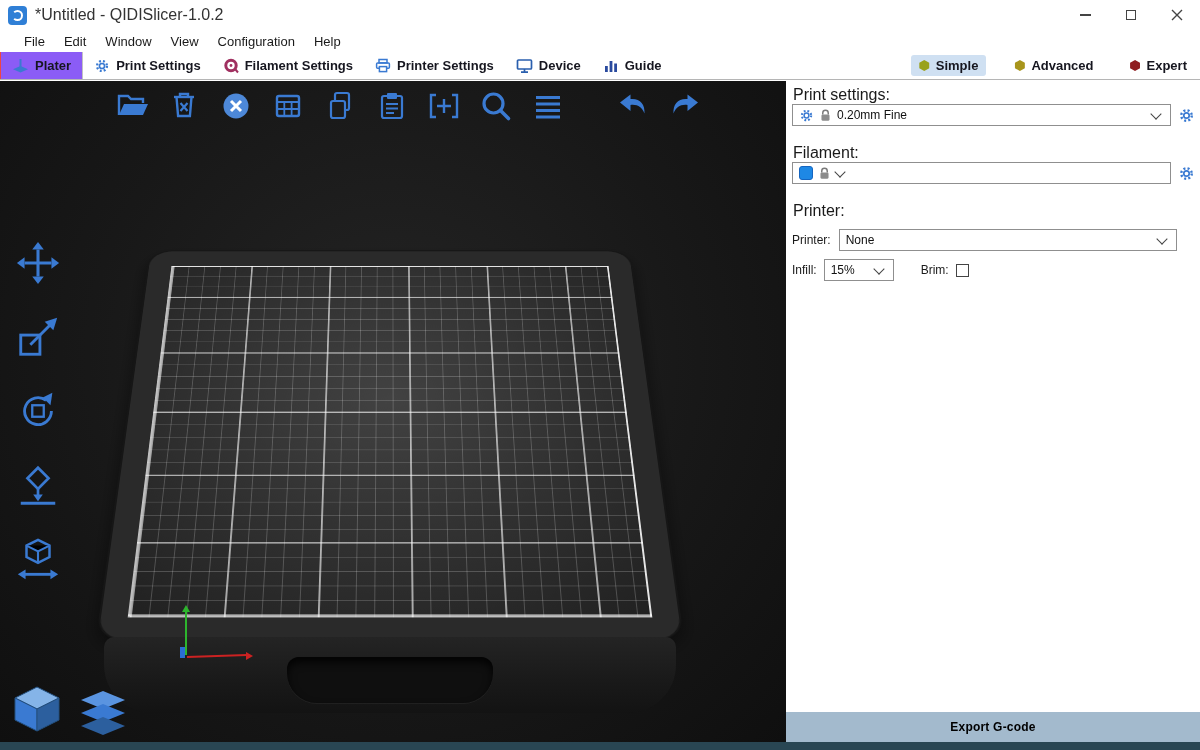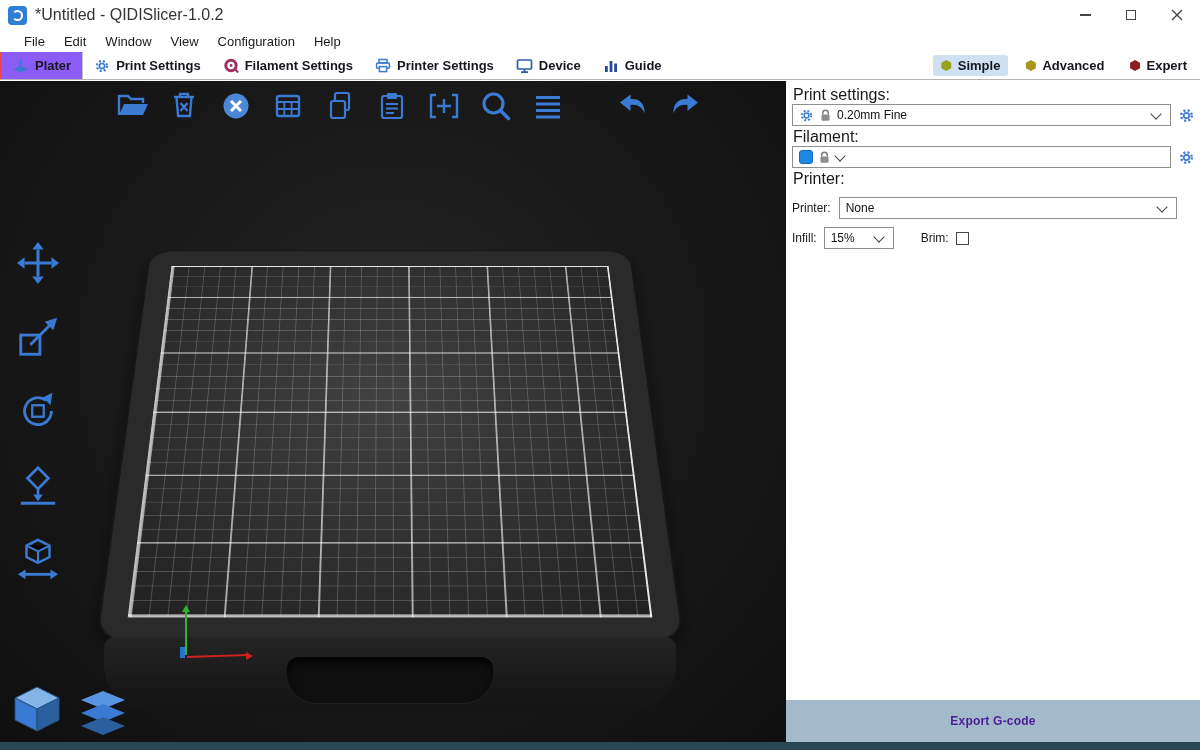--- a/index.html
+++ b/index.html
@@ -19,21 +19,21 @@
   .max-glyph { width:10px; height:10px; border:1.3px solid #444; }
 
   
   .menubar { height:22px; display:flex; align-items:center; padding-left:21px; font-size:13px; color:#1a1a1a; }
   .menu-item { margin-right:13px; padding:0 3px; cursor:default; }
 
   
   .tabbar { height:28px; border-bottom:1px solid #b5b5b5; display:flex; align-items:stretch; background:#fff; }
   .tab { display:flex; align-items:center; gap:6px; padding:0 11px; font-size:13px; font-weight:600; color:#16161f; }
   .tab.active { background:#8b5cf6; border-left:1px solid #ef4444; border-right:1px solid #c2c2c2; }
-  .modes { margin-left:auto; display:flex; align-items:center; gap:9px; padding-right:5px; }
+  .modes { margin-left:auto; display:flex; align-items:center; gap:20px; padding-right:5px; }
   .mode { display:flex; align-items:center; gap:6px; font-size:13px; font-weight:600; color:#16161f;
           padding:3px 8px; border-radius:3px; }
   .mode.active { background:#cfe0f2; }
   .hex { width:11px; height:11px; clip-path:polygon(50% 0%,95% 25%,95% 75%,50% 100%,5% 75%,5% 25%); }
 
   
   .main { position:absolute; top:81px; left:0; right:0; bottom:8px; display:flex; }
   .viewport { position:relative; width:786px; height:100%; overflow:hidden;
               background:radial-gradient(ellipse at 50% 42%, #242424 0%, #181818 55%, #0f0f0f 100%); }
   .sidebar { position:relative; flex:1; background:#fff; padding:3px 4px 0 6px; }
@@ -74,37 +74,37 @@
   .axis-y-head { position:absolute; left:4px; top:-4px; width:0; height:0;
                  border-left:4px solid transparent; border-right:4px solid transparent; border-bottom:7px solid #2db52d; }
   .axis-x { position:absolute; left:9px; top:47px; width:60px; height:2px; background:#cc2222;
             transform:rotate(-2deg); transform-origin:left center; }
   .axis-x-head { position:absolute; left:68px; top:43px; width:0; height:0;
                  border-top:4px solid transparent; border-bottom:4px solid transparent; border-left:7px solid #cc2222; }
   .axis-z { position:absolute; left:2px; top:38px; width:5px; height:11px; background:#2a6fd4; }
 
   
   .f-label { font-size:16px; line-height:13px; color:#1a1a1a; margin:4px 0 3px 1px; }
-  .combo-row { display:flex; align-items:center; gap:6px; margin-bottom:4px;justify-content:space-between; }
+  .combo-row { display:flex; align-items:center; gap:6px; margin-bottom:20px;justify-content:space-between; }
   .combo { flex:1; height:22px; border:1px solid #8f8f8f; background:#fff;
            display:flex; align-items:center; gap:6px; padding:0 2px 0 6px; }
   .combo-value { font-size:12px; color:#111; flex:1; white-space:nowrap; overflow:hidden; }
   .chev { width:8px; height:8px; border-right:1.6px solid #444; border-bottom:1.6px solid #444;
           transform:rotate(45deg); margin:-3px 8px 0 0; flex:none; }
   .gear-btn { width:19px; height:19px; flex:none; display:flex; align-items:center; justify-content:center; }
   .swatch { width:14px; height:14px; border:1px solid #1565c0; border-radius:3px; flex:none; }
   .inline-row { display:flex; align-items:center; padding-right:19px; }
   .row-supports { margin-top:12px; }
   .row-infill { margin-top:8px; padding-right:0; }
   .inline-label { font-size:12px; color:#1a1a1a; flex:none; }
   .combo-sm { flex:none; width:70px; }
   .checkbox { width:13px; height:13px; border:1px solid #444; background:#fff; flex:none; }
-  .export-btn { position:absolute; left:0; right:0; bottom:0; height:42px;
+  .export-btn { position:absolute; left:0; right:0; bottom:0; height:30px;
                 display:flex; align-items:center; justify-content:center;
-                font-size:12px; font-weight:700; color:#4c1d95; letter-spacing:.2px; }
+                font-size:12px; font-weight:700; color:#000000; letter-spacing:.2px; }
 
   svg { display:block; }
 </style>
 </head>
 <body>
 
 <div class="app">
 
   <div class="titlebar">
     <div class="logo">

